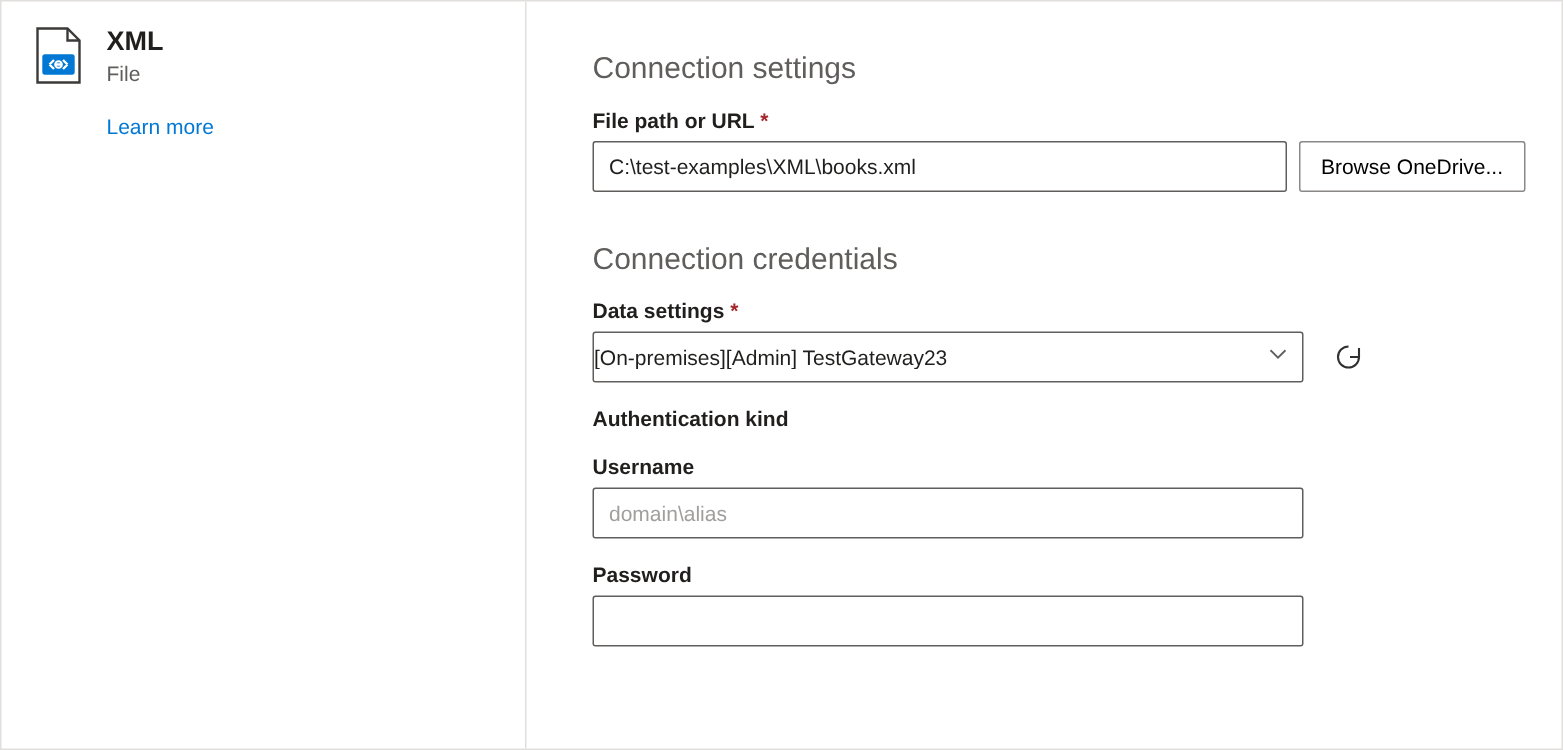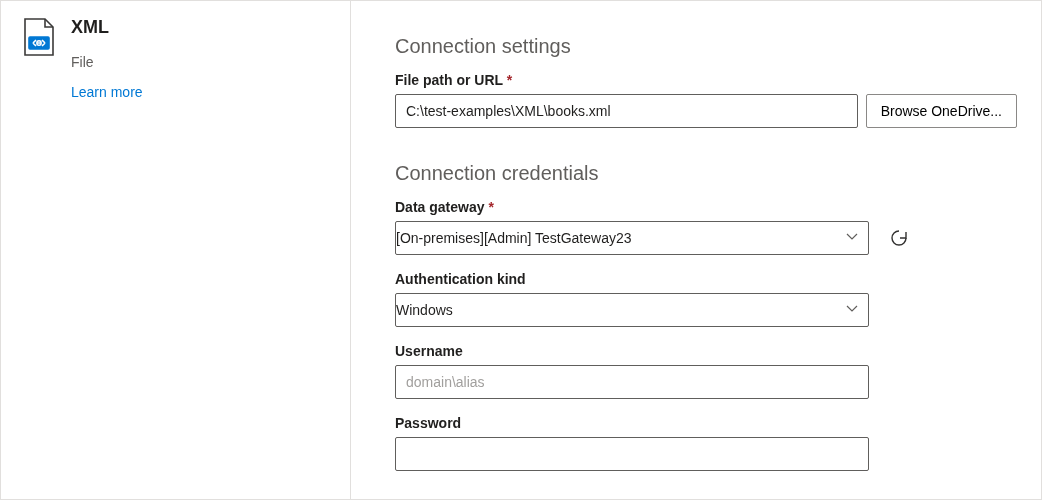--- a/index.html
+++ b/index.html
@@ -31,21 +31,21 @@
     }
     .sidebar-title {
       font-size: 18px;
       font-weight: 600;
       color: #201f1e;
       line-height: 1.2;
     }
     .sidebar-subtitle {
       font-size: 14px;
       color: #605e5c;
-      margin-top: 15px;
+      margin-top: 2px;
     }
     .learn-more {
       font-size: 14px;
       color: #0078d4;
       margin-left: 50px;
       cursor: pointer;
     }
     .main {
       flex: 1;
       padding: 14px 24px 14px 44px;
@@ -179,21 +179,21 @@
     <div class="field-row">
       <input type="text" class="text-input file-path" value="C:\test-examples\XML\books.xml" style="">
       <button class="browse-btn">Browse OneDrive...</button>
     </div>
   </div>
 
   <h2 class="section-heading second">Connection credentials</h2>
 
   <div class="field-block">
     <div class="field-label">
-      <span>Data gateway</span>
+      <span>Data settings</span>
       <span class="req">*</span>
     </div>
     <div class="gateway-row">
       <div class="select-wrap">
         <select>
           <option>[On-premises][Admin] TestGateway23</option>
         </select>
         <span class="select-chevron">
           <svg width="14" height="14" viewBox="0 0 14 14" fill="none" stroke="currentColor" stroke-width="1.2">
               <path d="M2 5 L7 10 L12 5"></path>
@@ -204,30 +204,20 @@
         <svg width="20" height="20" viewBox="0 0 20 20" fill="none" stroke="currentColor" stroke-width="1.4">
           <path d="M10 3 A7 7 0 1 0 17 10"></path>
           <path d="M17 4 V10 H11"></path>
         </svg>
       </button>
     </div>
   </div>
 
   <div class="field-block">
     <div class="field-label">Authentication kind</div>
-    <div class="select-wrap">
-      <select>
-        <option>Windows</option>
-      </select>
-      <span class="select-chevron">
-        <svg width="14" height="14" viewBox="0 0 14 14" fill="none" stroke="currentColor" stroke-width="1.2">
-            <path d="M2 5 L7 10 L12 5"></path>
-          </svg>
-      </span>
-    </div>
   </div>
 
   <div class="field-block">
     <div class="field-label">Username</div>
     <input type="text" class="text-input w474" placeholder="domain\alias" style="">
   </div>
 
   <div class="field-block">
     <div class="field-label">Password</div>
     <input type="password" class="text-input w474" style="">

